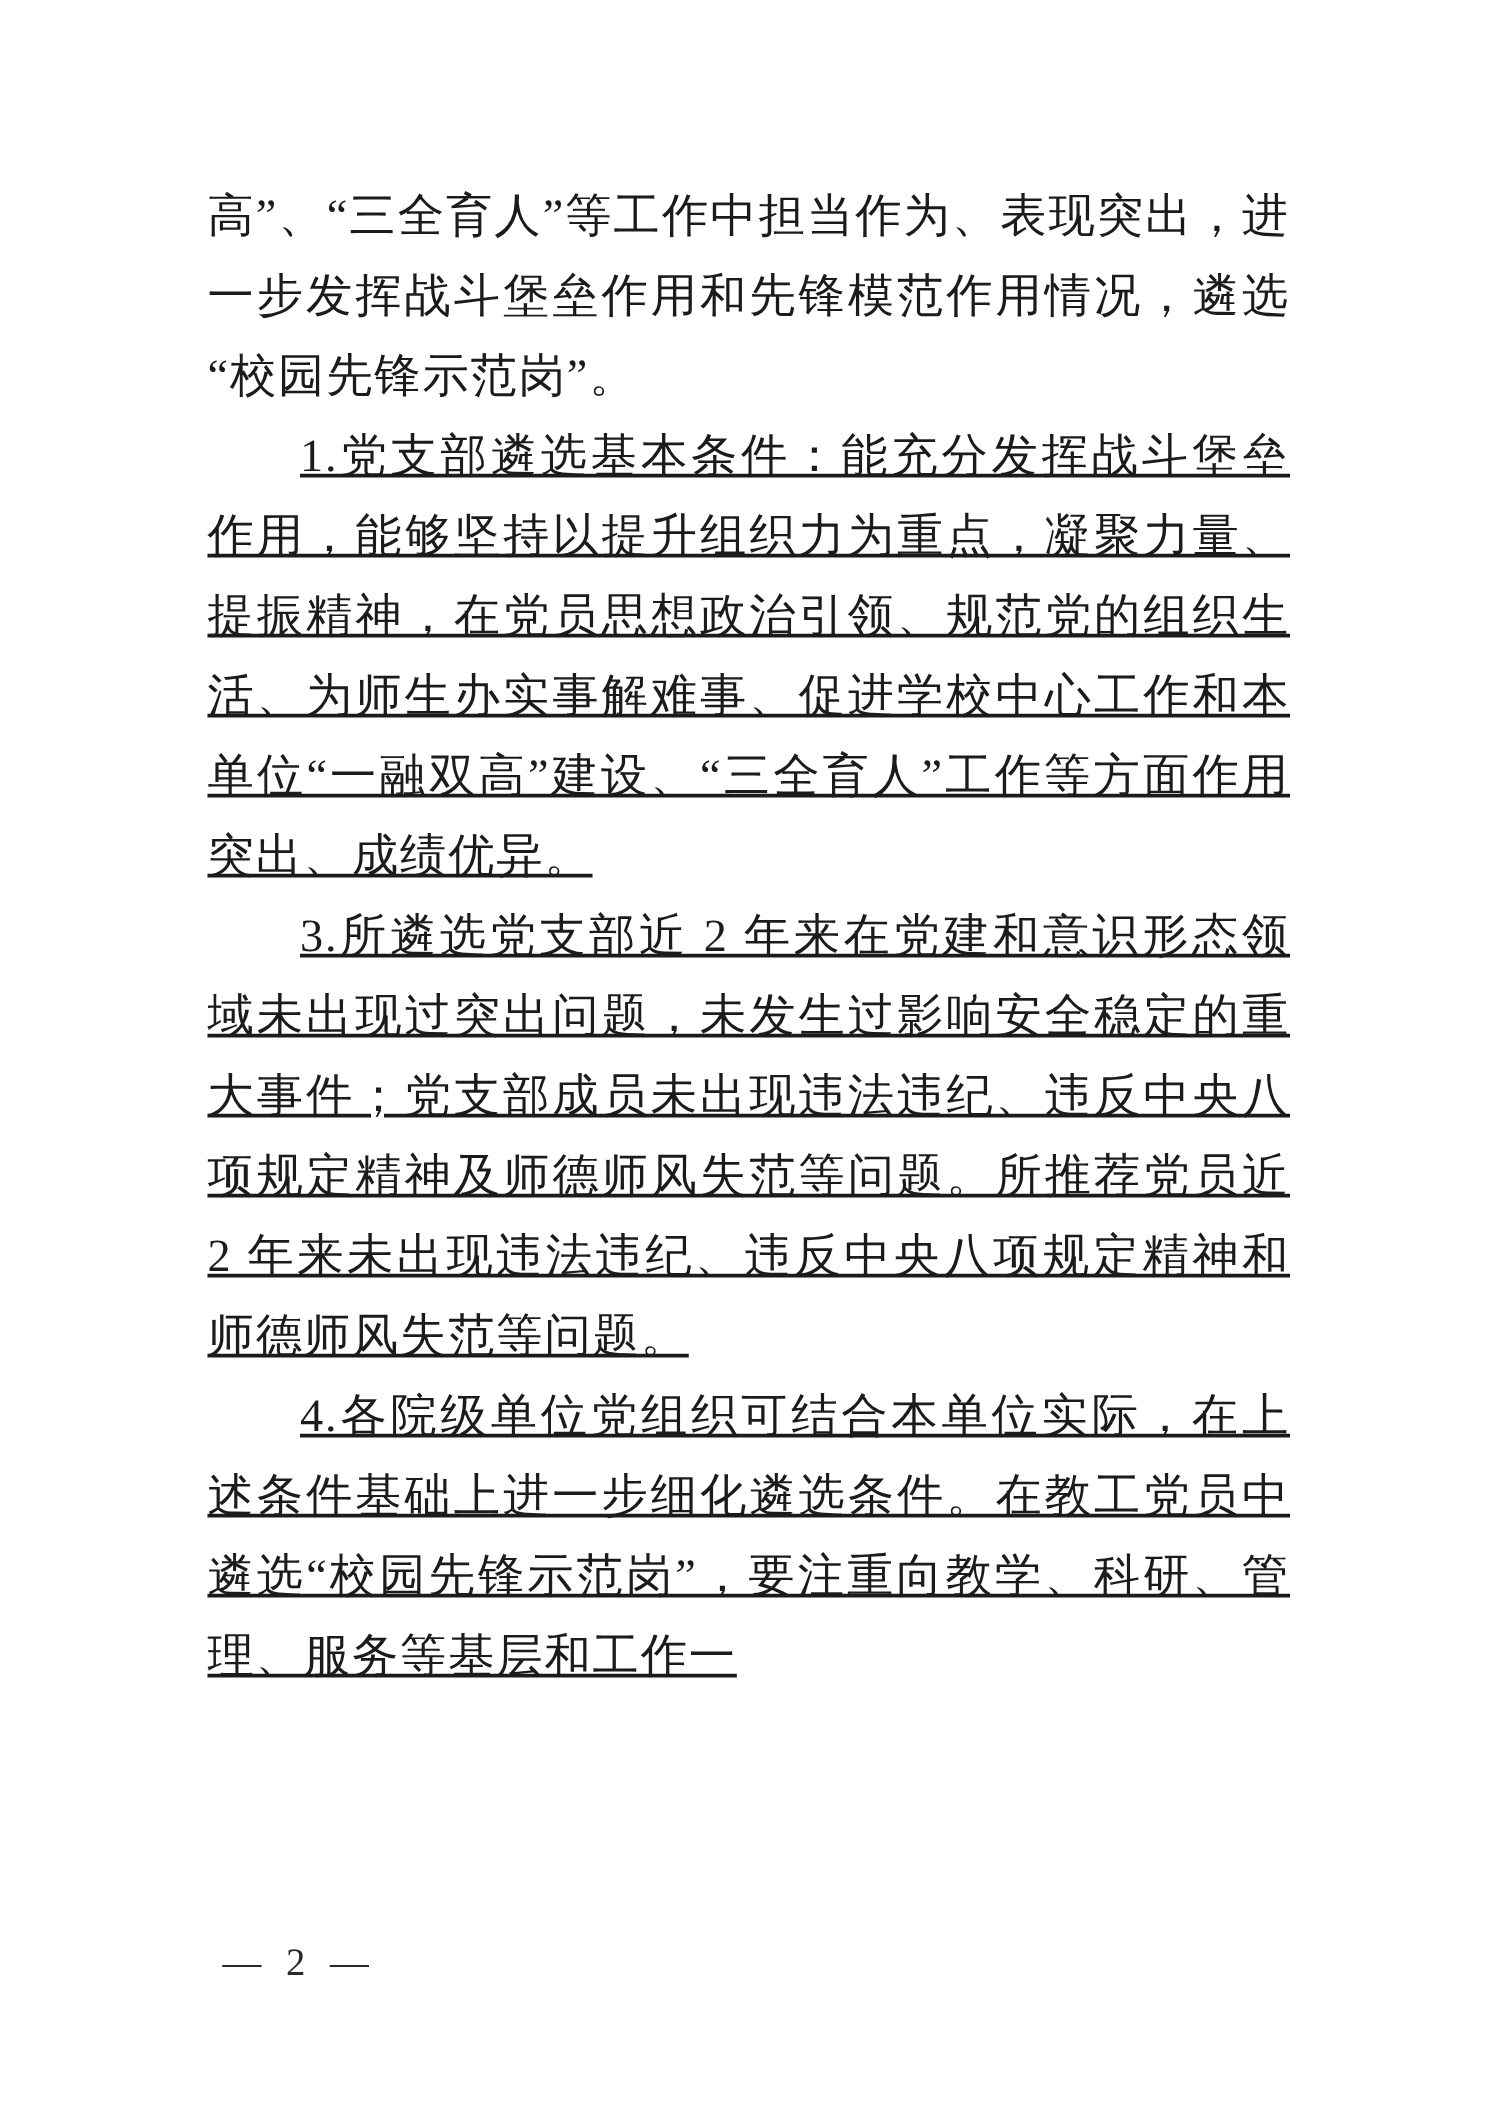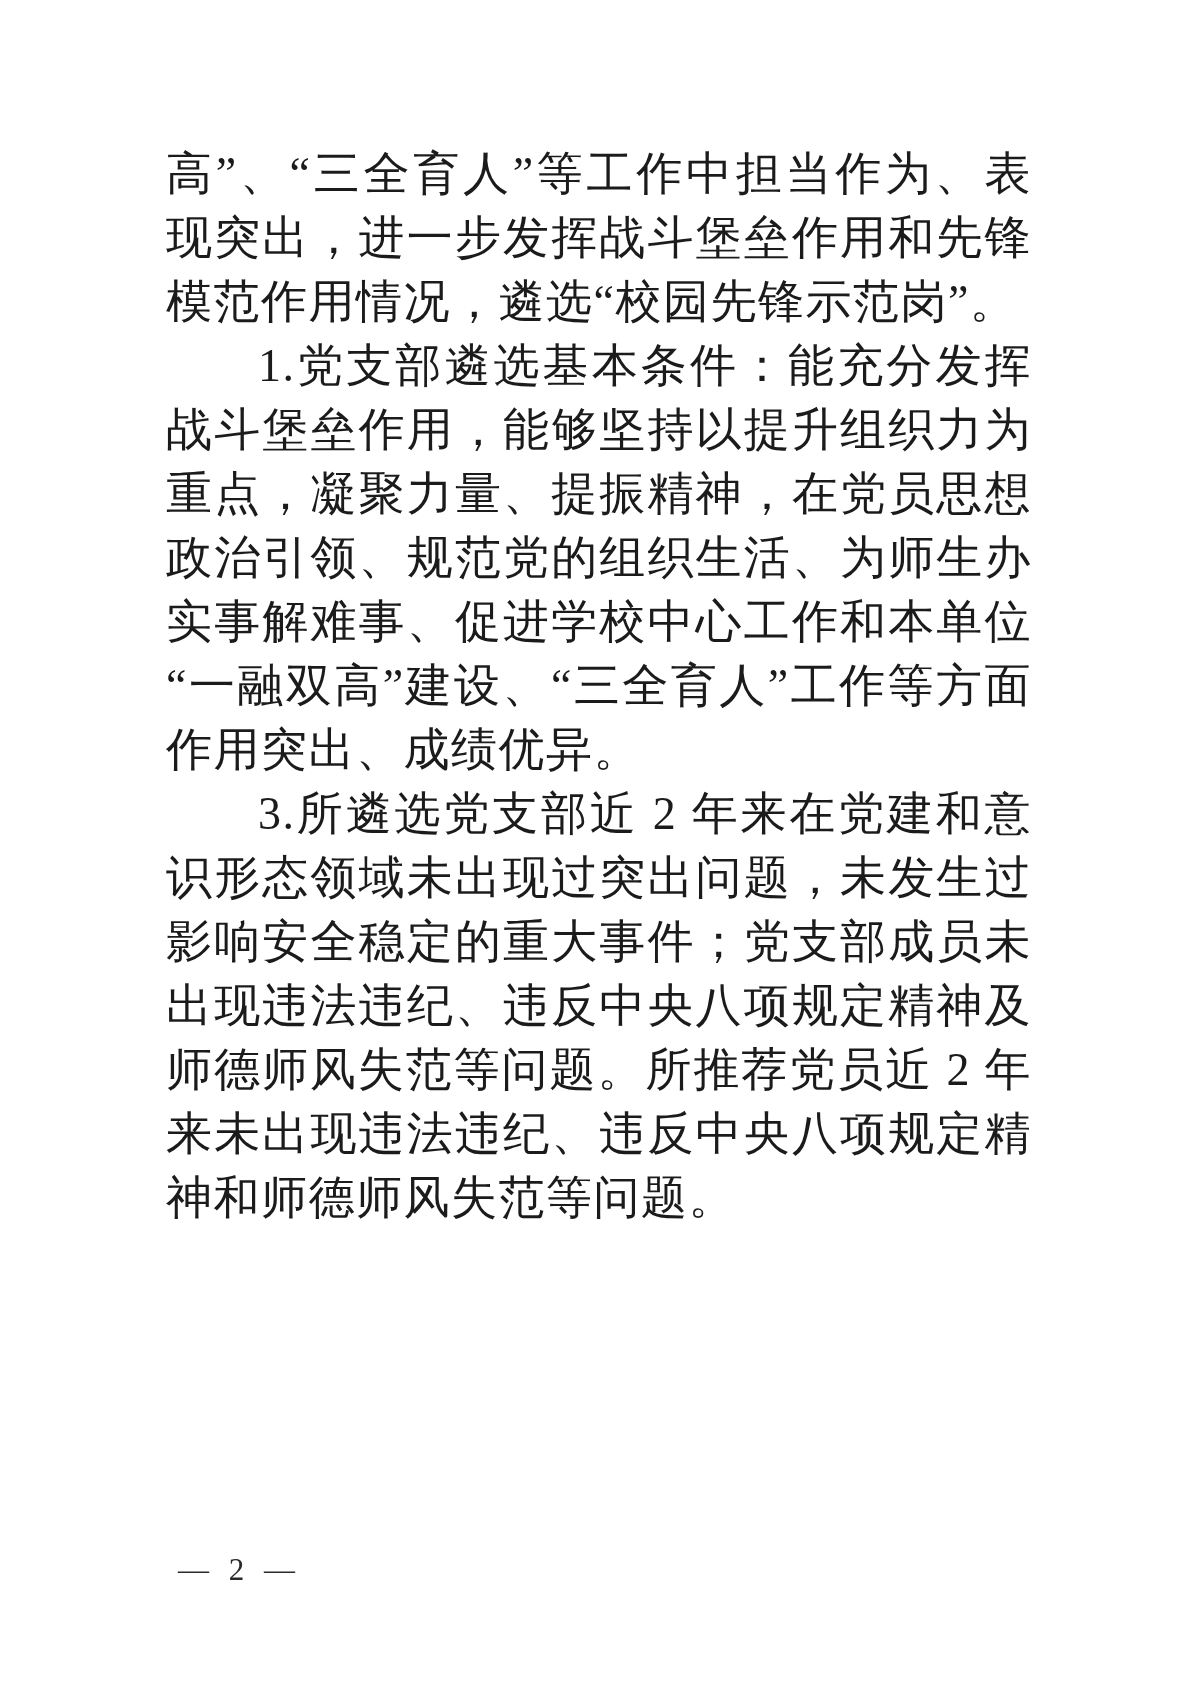--- a/index.html
+++ b/index.html
@@ -17,44 +17,46 @@
     color: #1b1b1b;
   }
   .content {
     position: absolute;
     left: 166px;
     top: 142px;
     width: 866px;
   }
   .content p {
     margin: 0;
-    font-size: 46px;
+    font-size: 37px;
     line-height: 64px;
     letter-spacing: 1.5px;
     text-align: justify;
     text-justify: inter-ideograph;
     word-break: break-all;
   }
   .content p.indent {
     text-indent: 2em;
+    text-decoration: underline;
   }
   .page-number {
     position: absolute;
     left: 178px;
     top: 1552px;
     font-size: 31px;
     letter-spacing: 6px;
     color: #2a2a2a;
     white-space: nowrap;
   }
 </style>
 </head>
 <body>
 
 <div class="page">
   <div class="content">
     <p>高”、“三全育人”等工作中担当作为、表现突出，进一步发挥战斗堡垒作用和先锋模范作用情况，遴选“校园先锋示范岗”。</p>
     <p class="indent">1.党支部遴选基本条件：能充分发挥战斗堡垒作用，能够坚持以提升组织力为重点，凝聚力量、提振精神，在党员思想政治引领、规范党的组织生活、为师生办实事解难事、促进学校中心工作和本单位“一融双高”建设、“三全育人”工作等方面作用突出、成绩优异。</p>
     <p class="indent">3.所遴选党支部近 2 年来在党建和意识形态领域未出现过突出问题，未发生过影响安全稳定的重大事件；党支部成员未出现违法违纪、违反中央八项规定精神及师德师风失范等问题。所推荐党员近 2 年来未出现违法违纪、违反中央八项规定精神和师德师风失范等问题。</p>
+    <p class="indent">4.各院级单位党组织可结合本单位实际，在上述条件基础上进一步细化遴选条件。在教工党员中遴选“校园先锋示范岗”，要注重向教学、科研、管理、服务等基层和工作一</p>
   </div>
 
   <div class="page-number">— 2 —</div>
 </div>
 
 </body></html>

